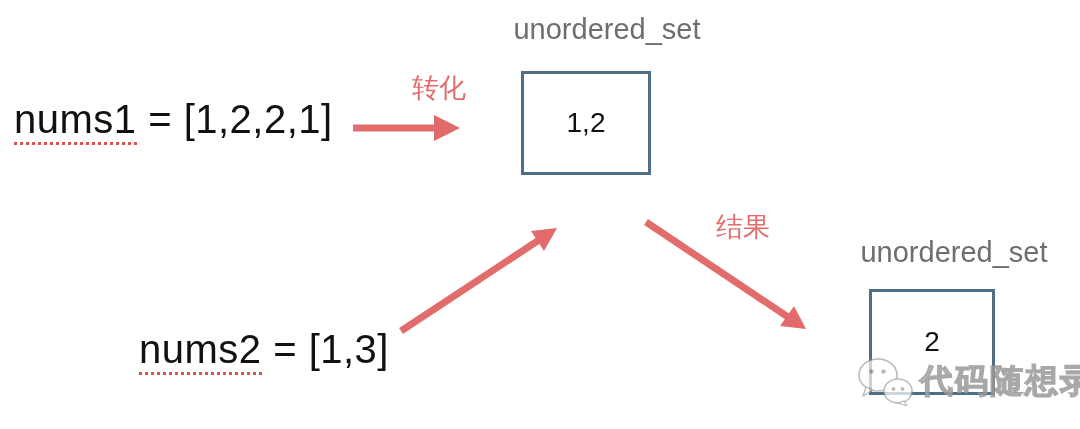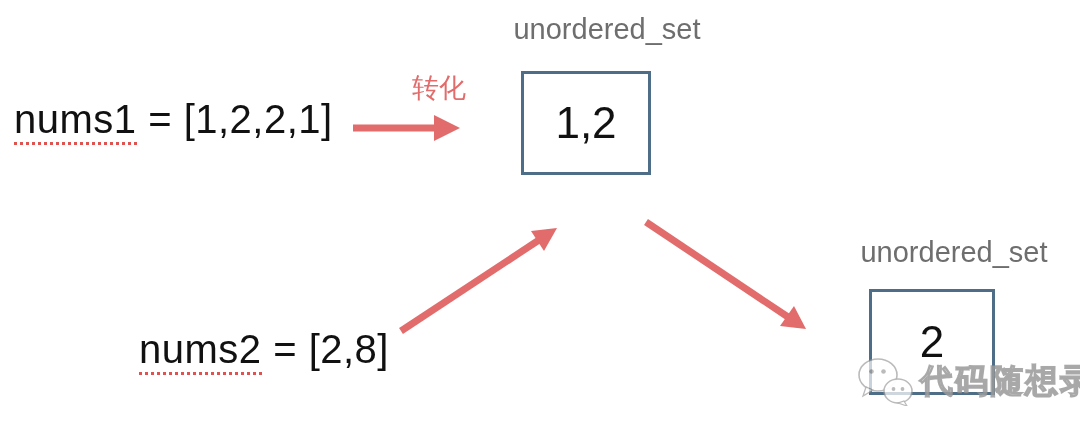--- a/index.html
+++ b/index.html
@@ -56,21 +56,21 @@
   #set1-title { left: 483px; top: 13px; width: 200px; }
   #set2-title { left: 830px; top: 236px; width: 200px; }
 
   .set-box {
     position: absolute;
     border: 3px solid #4e6e87;
     background: #ffffff;
     display: flex;
     align-items: center;
     justify-content: center;
-    font-size: 44px;
+    font-size: 28px;
     color: #111111;
   }
   #set1-box { left: 521px; top: 71px; width: 130px; height: 104px; }
   #set2-box { left: 869px; top: 289px; width: 126px; height: 106px; }
 
   .watermark {
     position: absolute;
     left: 856px; top: 356px;
     display: flex;
     align-items: center;
@@ -104,32 +104,33 @@
     </g>
     <g fill="#e26b6b" stroke="#e26b6b">
       <line x1="646" y1="222" x2="788" y2="317" stroke-width="7"></line>
       <polygon points="806,329 780,326 794,306" stroke="none"></polygon>
     </g>
   </svg>
 
   <div class="expr" id="nums1"><span class="var">nums1</span><span> = [1,2,2,1]</span></div>
 
   <div class="arrow-label" id="transform-label">转化</div>
+  <div class="arrow-label" id="result-label">结果</div>
 
   <div class="set-title" id="set1-title">unordered_set</div>
   <div class="set-box" id="set1-box">
     <span>1,2</span>
   </div>
 
   <div class="set-title" id="set2-title">unordered_set</div>
   <div class="set-box" id="set2-box">
     <span>2</span>
   </div>
 
-  <div class="expr" id="nums2"><span class="var">nums2</span><span> = [2,8]</span></div>
+  <div class="expr" id="nums2"><span class="var">nums2</span><span> = [1,3]</span></div>
 
   <div class="watermark">
     <svg width="58" height="50" viewBox="0 0 58 50" xmlns="http://www.w3.org/2000/svg" aria-hidden="true">
       <g opacity="0.85">
         <ellipse cx="22" cy="19" rx="19" ry="16" fill="rgba(255,255,255,0.9)" stroke="rgba(150,150,150,0.85)" stroke-width="1.6"></ellipse>
         <path d="M10 31 L7 40 L17 34 Z" fill="rgba(255,255,255,0.9)" stroke="rgba(150,150,150,0.85)" stroke-width="1.3"></path>
         <circle cx="15.5" cy="15.5" r="2.3" fill="rgba(150,150,150,0.85)"></circle>
         <circle cx="27.5" cy="15.5" r="2.3" fill="rgba(150,150,150,0.85)"></circle>
         <ellipse cx="42" cy="35" rx="14" ry="12" fill="rgba(255,255,255,0.95)" stroke="rgba(150,150,150,0.85)" stroke-width="1.6"></ellipse>
         <path d="M48 45 L51 50 L42 47 Z" fill="rgba(255,255,255,0.95)" stroke="rgba(150,150,150,0.85)" stroke-width="1.2"></path>

